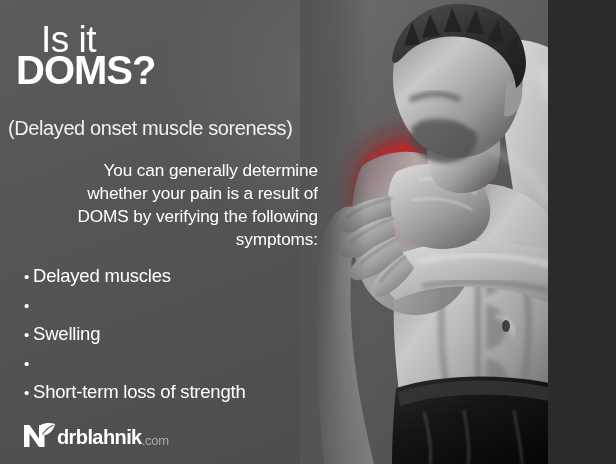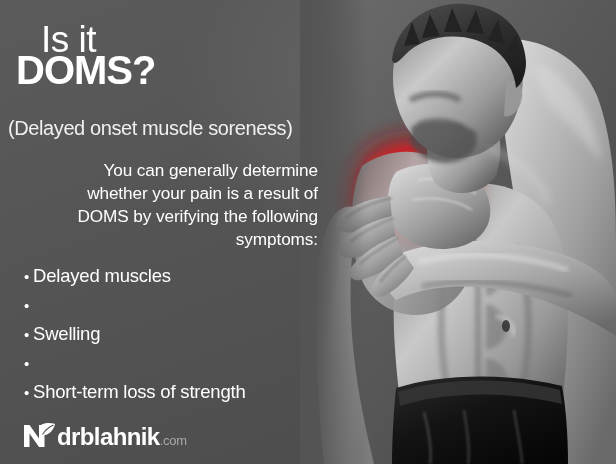--- a/index.html
+++ b/index.html
@@ -5,21 +5,21 @@
 <style>
   * { margin:0; padding:0; box-sizing:border-box; }
   html,body { background:#2b2b2b; }
   body {
     font-family:"Liberation Sans", sans-serif;
     -webkit-font-smoothing:antialiased;
   }
 
   .infographic {
     position:relative;
-    width:616px;
+    width:548px;
     height:464px;
     overflow:hidden;
     background:#565656;
     background-image:
       radial-gradient(ellipse 70% 60% at 72% 18%, #6a6a6a 0%, rgba(106,106,106,0) 62%),
       linear-gradient(160deg, #5b5b5b 0%, #545454 45%, #4b4b4b 100%);
   }
 
   
   .photo {
@@ -103,21 +103,21 @@
   .logo {
     position:absolute;
     left:22px; bottom:14px;
     display:flex;
     align-items:center;
     height:30px;
   }
   .logo-mark { width:34px; height:28px; flex:0 0 34px; margin-right:1px; }
   .logo-mark svg { display:block; }
   .logo-word {
-    font-size:24px;
+    font-size:20px;
     font-weight:700;
     color:#ffffff;
     letter-spacing:-0.6px;
     line-height:1;
     position:relative;
     top:2px;
     text-align:right;
   }
   .logo-tld {
     font-size:13px;

